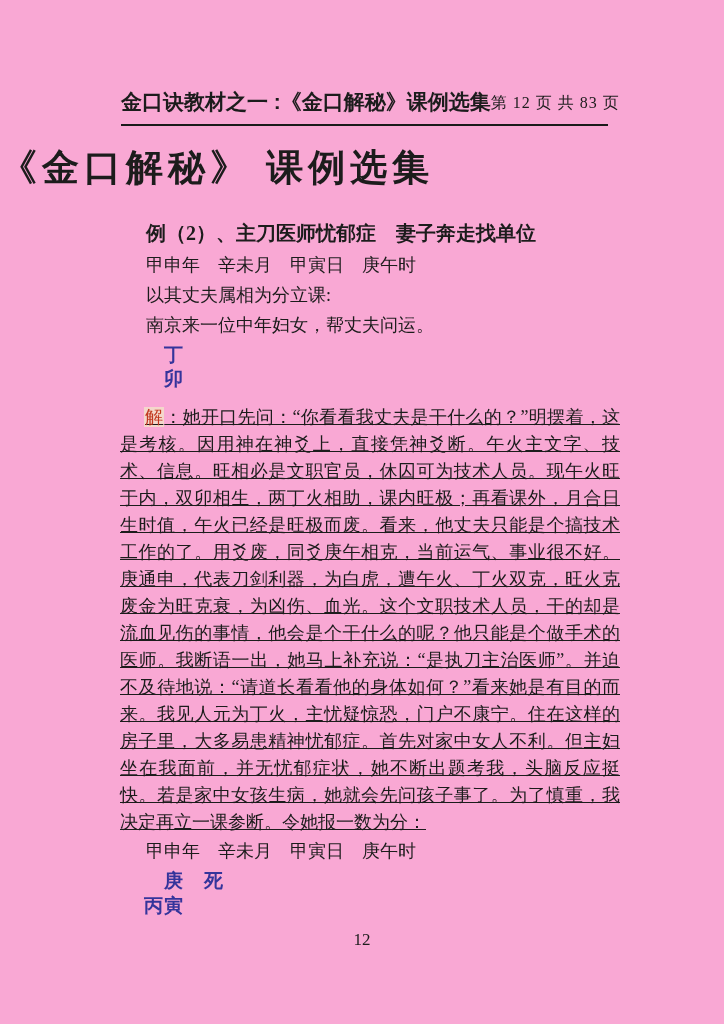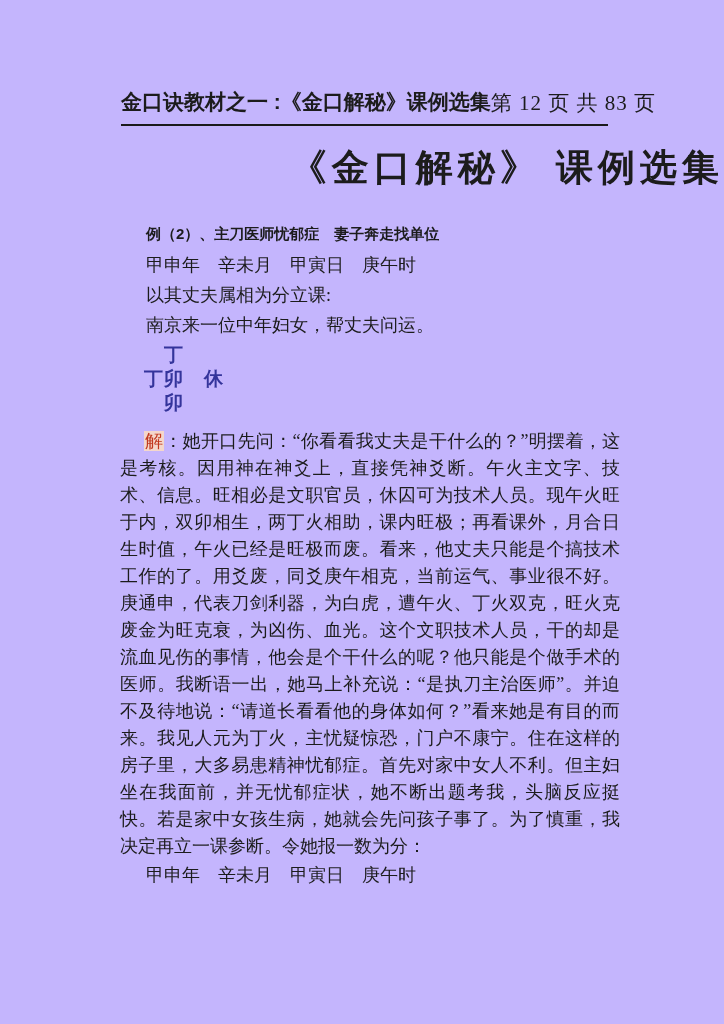--- a/index.html
+++ b/index.html
@@ -1,20 +1,20 @@
 <!DOCTYPE html>
 <html><head>
 <meta charset="utf-8">
 <style>
   html, body { margin: 0; padding: 0; background: #ffffff; }
   .page {
     position: relative;
     width: 724px;
     height: 1024px;
-    background: #c4b5fd;
+    background: #f9a8d4;
     font-family: "Liberation Serif", "DejaVu Serif", serif;
     color: #1c1c1c;
     overflow: hidden;
   }
 
   
   .header {
     position: absolute;
     left: 121px;
     top: 90px;
@@ -26,70 +26,71 @@
     padding-bottom: 11px;
   }
   .header-title {
     font-family: "Liberation Sans", "DejaVu Sans", sans-serif;
     font-weight: bold;
     font-size: 21px;
     line-height: 23px;
     white-space: nowrap;
   }
   .header-page {
-    font-size: 21px;
+    font-size: 16px;
     line-height: 20px;
     white-space: nowrap;
     letter-spacing: 1px;
   }
 
   
   .doc-title {
     position: absolute;
     left: 0;
     top: 146px;
     width: 100%;
-    text-align: right;
+    text-align: left;
     font-size: 37px;
     font-weight: bold;
     letter-spacing: 5px;
     line-height: 44px;
   }
 
   
   .content {
     position: absolute;
     left: 120px;
     top: 220px;
     width: 500px;
     font-size: 18px;
     line-height: 27px;
     text-align: justify;
   }
   .case-heading {
-    font-family: Liberation Sans, sans-serif;
+    font-family: Liberation Serif, serif;
     font-weight: bold;
-    font-size: 15px;
+    font-size: 20px;
     line-height: 27px;
     margin: 0 0 3px 26px;
   }
   .plain-line { margin-left: 26px; line-height: 30px; }
 
   .chart {
     color: #34349b;
     font-weight: bold;
     font-size: 19px;
     line-height: 24px;
     margin: 3px 0 6px 24px;
     letter-spacing: 1px;
   }
 
   .analysis {
     margin: 13px 0 0 0;
     text-indent: 24px;
+    text-decoration: underline;
   }
   .jie {
     color: #c2381f;
     background: #f4d7cb;
     padding: 0 1px;
   }
 
   .pillars-2 { margin-left: 26px; line-height: 30px; }
 
   .chart-2 {
@@ -127,25 +128,29 @@
     <div class="case-heading">例（2）、主刀医师忧郁症　妻子奔走找单位</div>
 
     <div class="plain-line">甲申年　辛未月　甲寅日　庚午时</div>
 
     <div class="plain-line">以其丈夫属相为分立课:</div>
 
     <div class="plain-line">南京来一位中年妇女，帮丈夫问运。</div>
 
     <div class="chart">
       <div>　丁</div>
-      <div>丁卯　休</div>
       <div>　卯</div>
     </div>
 
     <p class="analysis"><span class="jie">解</span><span>：她开口先问：“你看看我丈夫是干什么的？”明摆着，这是考核。因用神在神爻上，直接凭神爻断。午火主文字、技术、信息。旺相必是文职官员，休囚可为技术人员。现午火旺于内，双卯相生，两丁火相助，课内旺极；再看课外，月合日生时值，午火已经是旺极而废。看来，他丈夫只能是个搞技术工作的了。用爻废，同爻庚午相克，当前运气、事业很不好。庚通申，代表刀剑利器，为白虎，遭午火、丁火双克，旺火克废金为旺克衰，为凶伤、血光。这个文职技术人员，干的却是流血见伤的事情，他会是个干什么的呢？他只能是个做手术的医师。我断语一出，她马上补充说：“是执刀主治医师”。并迫不及待地说：“请道长看看他的身体如何？”看来她是有目的而来。我见人元为丁火，主忧疑惊恐，门户不康宁。住在这样的房子里，大多易患精神忧郁症。首先对家中女人不利。但主妇坐在我面前，并无忧郁症状，她不断出题考我，头脑反应挺快。若是家中女孩生病，她就会先问孩子事了。为了慎重，我决定再立一课参断。令她报一数为分：</span></p>
 
     <div class="pillars-2">甲申年　辛未月　甲寅日　庚午时</div>
 
+    <div class="chart-2">
+      <div>　庚　死</div>
+      <div>丙寅</div>
+    </div>
 
   </div>
 
+  <div class="page-number">12</div>
 
 </div>
 
 </body></html>

